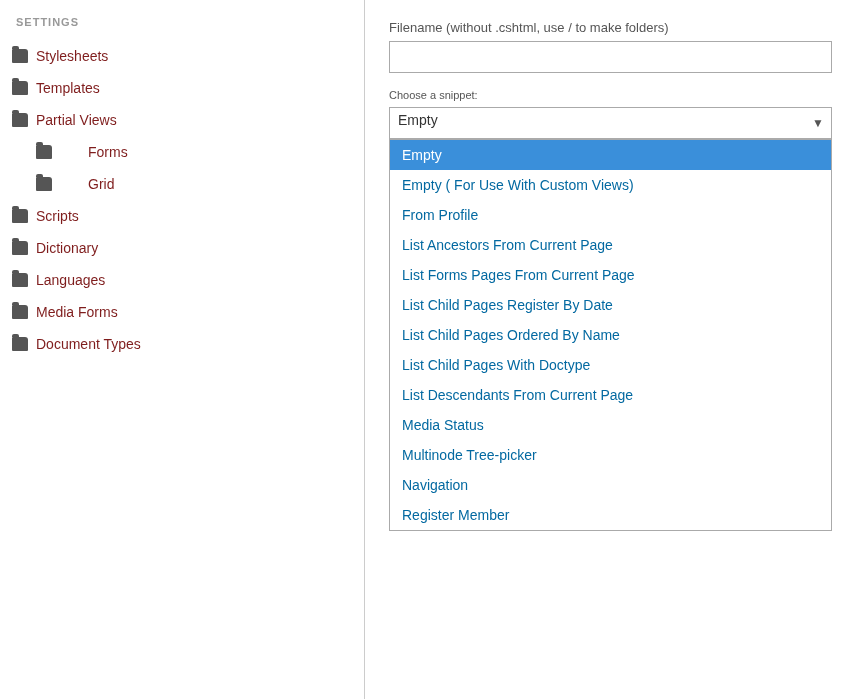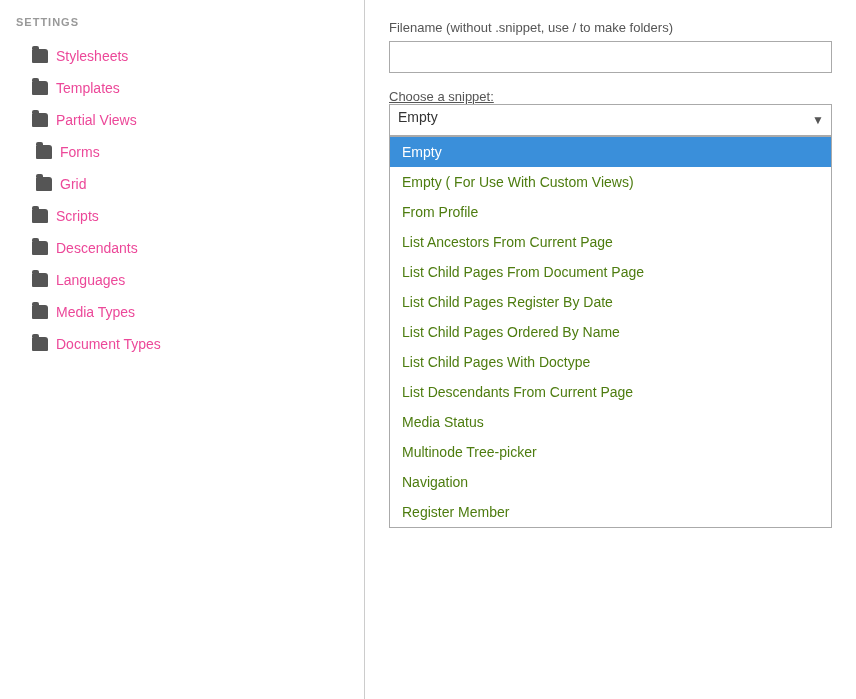--- a/index.html
+++ b/index.html
@@ -28,28 +28,29 @@
       font-weight: bold;
       color: #999;
       letter-spacing: 1px;
       padding: 0 16px 12px 16px;
       text-transform: uppercase;
     }
 
     .sidebar-item {
       display: flex;
       align-items: center;
-      padding: 8px 32px;
+      padding: 8px 12px;
       cursor: pointer;
-      color: #ec4899;
+      color: #7f1d1d;
       font-size: 14px;
     }
 
     .sidebar-item.sub {
       padding-left: 36px;
+      gap: 28px;
     }
 
     .folder-icon {
       display: inline-block;
       width: 16px;
       height: 14px;
       background: #555;
       margin-right: 8px;
       border-radius: 1px 3px 1px 1px;
       position: relative;
@@ -85,23 +86,23 @@
       height: 32px;
       border: 1px solid #aaa;
       padding: 4px 8px;
       font-size: 13px;
       color: #333;
       outline: none;
       margin-bottom: 16px;
     }
 
     .snippet-label {
-      font-size: 13px;
+      font-size: 11px;
       color: #555;
-      text-decoration: underline;
+      margin-bottom: 6px;
     }
 
     .select-wrapper {
       position: relative;
       width: 100%;
     }
 
     .snippet-select {
       width: 100%;
       height: 32px;
@@ -135,21 +136,21 @@
       background: #fff;
       z-index: 100;
       max-height: 450px;
       overflow-y: auto;
     }
 
     .dropdown-item {
       padding: 7px 12px;
       cursor: pointer;
       font-size: 14px;
-      color: #4d7c0f;
+      color: #0369a1;
     }
 
     .dropdown-item.selected {
       background: #3a8fda;
       color: #fff;
     }
   </style>
 </head>
 <body>
 
@@ -176,53 +177,53 @@
       <div class="sidebar-item sub">
         <span class="folder-icon"></span>
         <span>Grid</span>
       </div>
       <div class="sidebar-item">
         <span class="folder-icon"></span>
         <span>Scripts</span>
       </div>
       <div class="sidebar-item">
         <span class="folder-icon"></span>
-        <span>Descendants</span>
+        <span>Dictionary</span>
       </div>
       <div class="sidebar-item">
         <span class="folder-icon"></span>
         <span>Languages</span>
       </div>
       <div class="sidebar-item">
         <span class="folder-icon"></span>
-        <span>Media Types</span>
+        <span>Media Forms</span>
       </div>
       <div class="sidebar-item">
         <span class="folder-icon"></span>
         <span>Document Types</span>
       </div>
     </div>
 </div>
 
 <div class="main">
-  <div class="field-label">Filename (without .snippet, use / to make folders)</div>
+  <div class="field-label">Filename (without .cshtml, use / to make folders)</div>
   <input class="text-input" type="text" style="">
 
   <div class="snippet-label">Choose a snippet:</div>
 
   <div class="select-wrapper">
     <div class="snippet-select">Empty</div>
     <span class="select-arrow">▼</span>
     <div class="dropdown-list" id="dropdown-list">
 
     <div class="dropdown-item selected">Empty</div>
         <div class="dropdown-item">Empty ( For Use With Custom Views)</div>
         <div class="dropdown-item">From Profile</div>
         <div class="dropdown-item">List Ancestors From Current Page</div>
-        <div class="dropdown-item">List Child Pages From Document Page</div>
+        <div class="dropdown-item">List Forms Pages From Current Page</div>
         <div class="dropdown-item">List Child Pages Register By Date</div>
         <div class="dropdown-item">List Child Pages Ordered By Name</div>
         <div class="dropdown-item">List Child Pages With Doctype</div>
         <div class="dropdown-item">List Descendants From Current Page</div>
         <div class="dropdown-item">Media Status</div>
         <div class="dropdown-item">Multinode Tree-picker</div>
         <div class="dropdown-item">Navigation</div>
         <div class="dropdown-item">Register Member</div>
       </div>
   </div>

